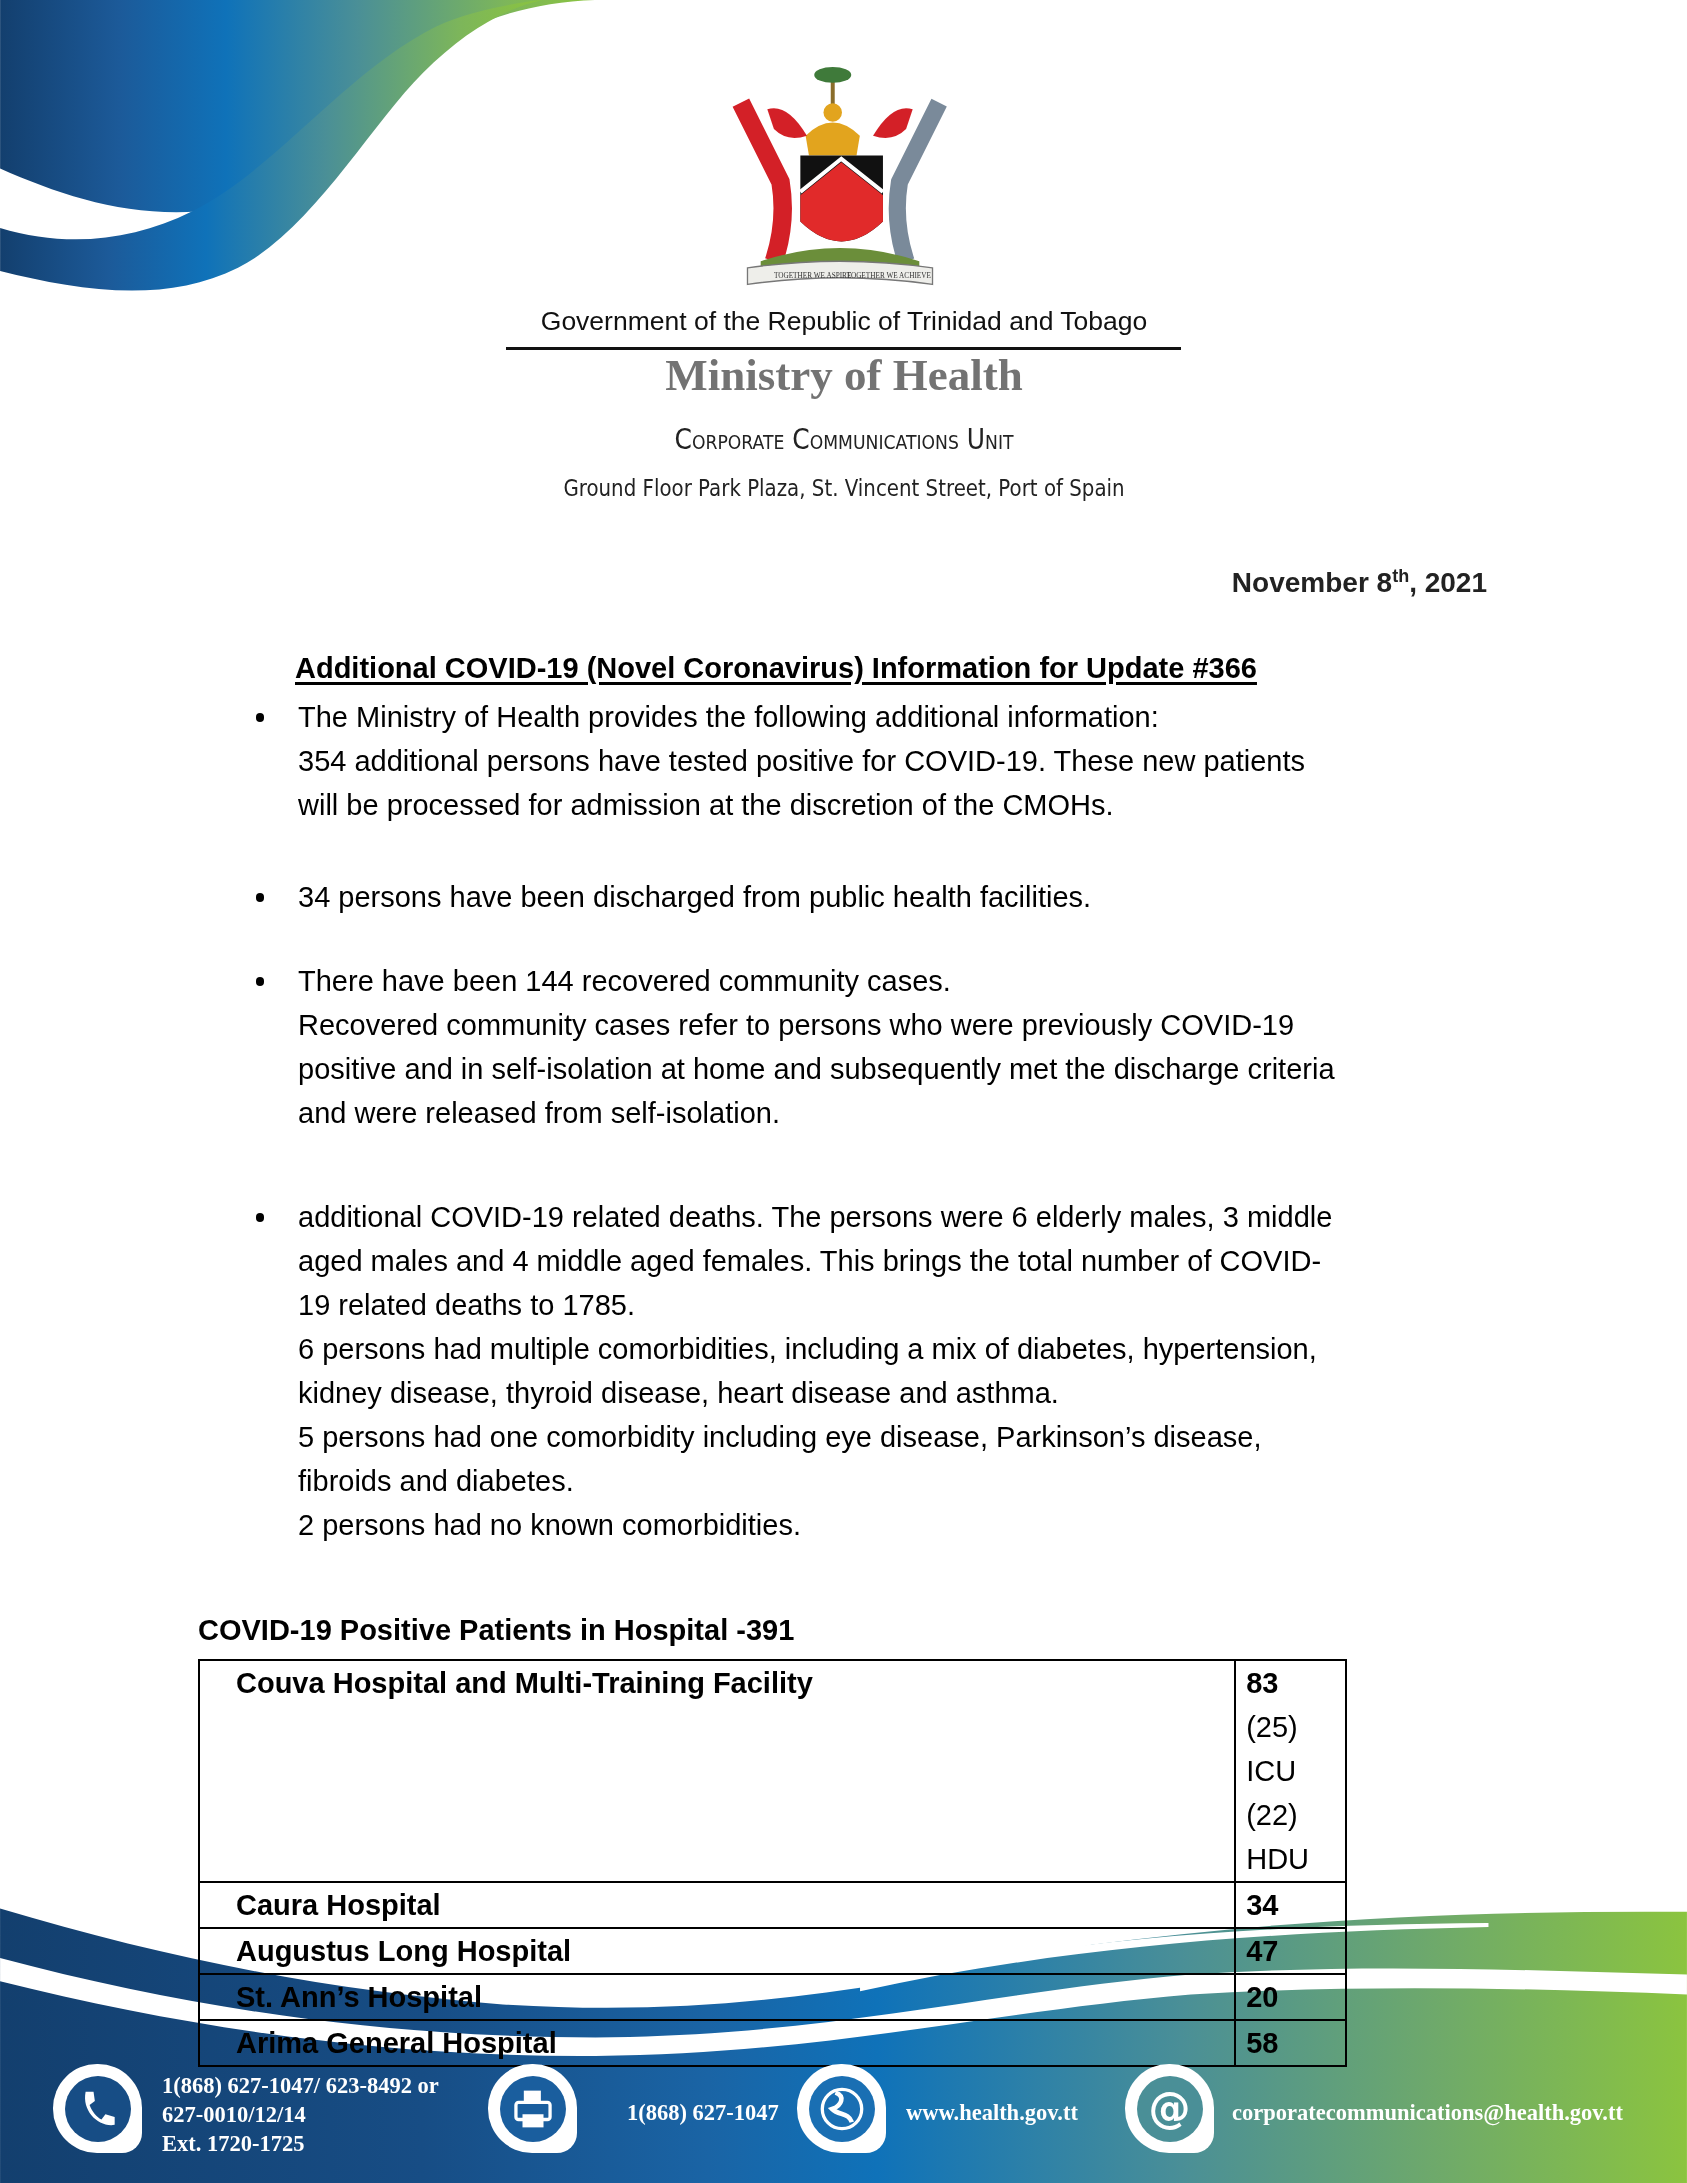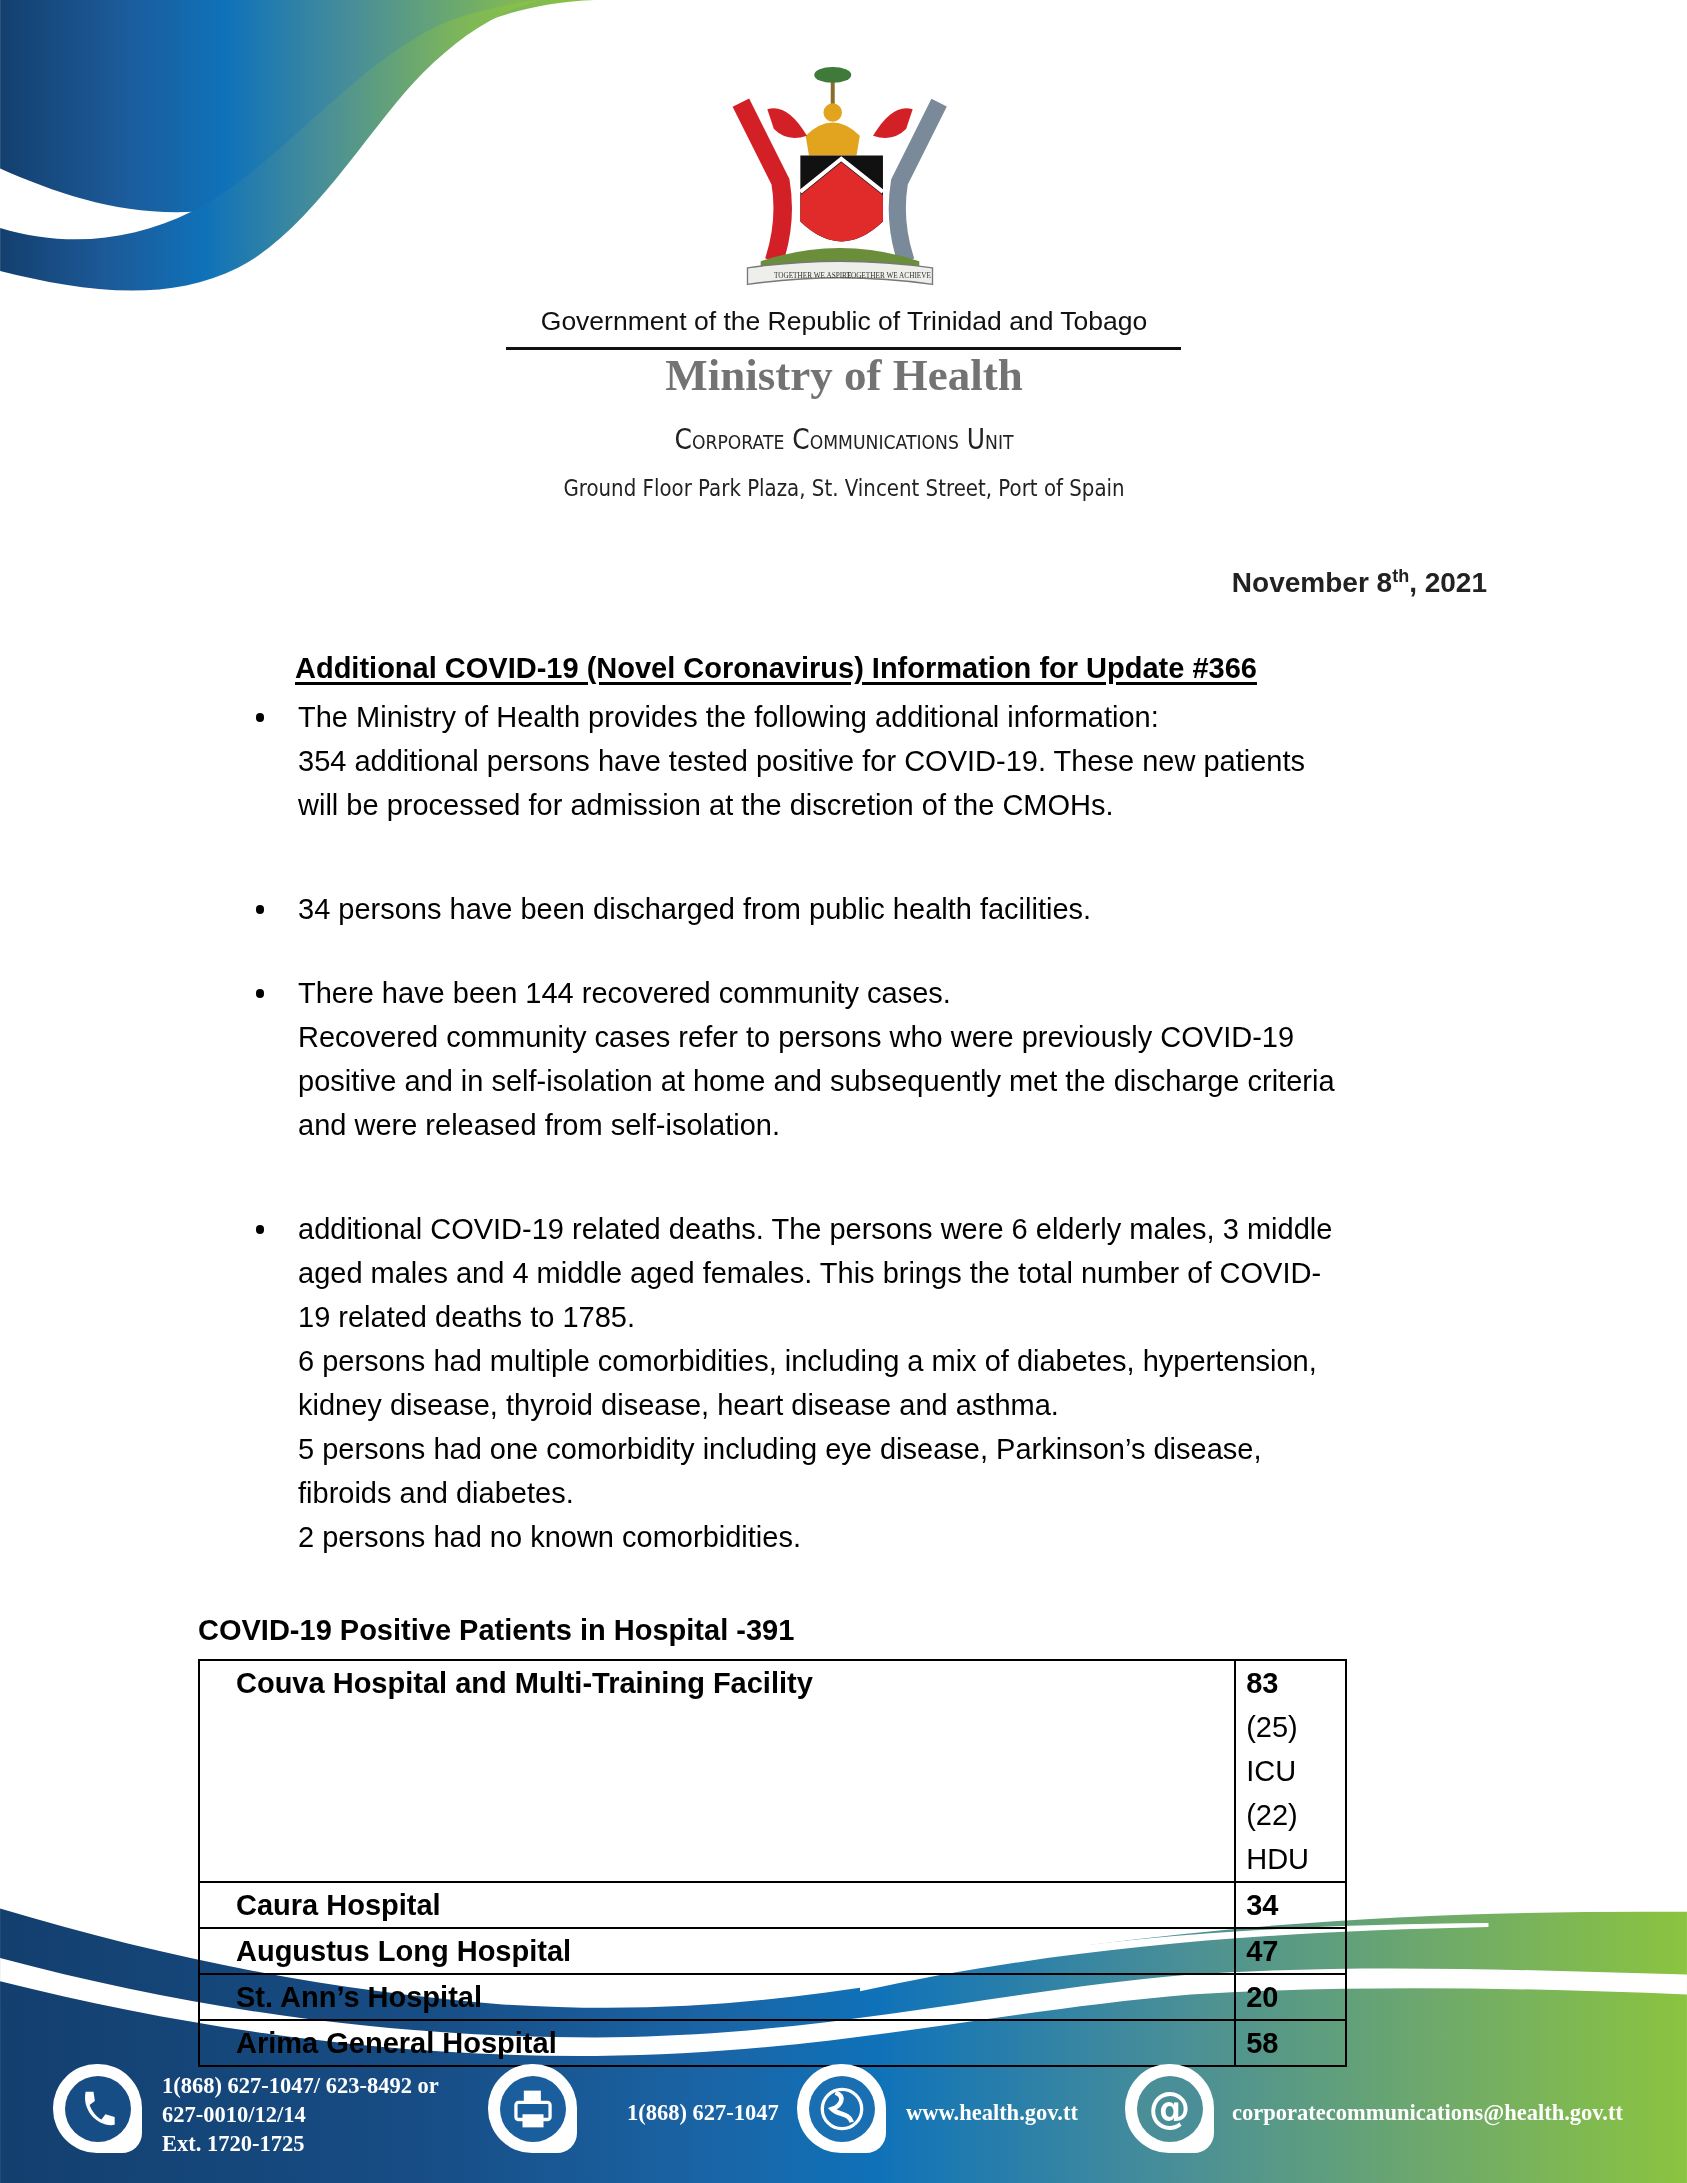--- a/index.html
+++ b/index.html
@@ -72,21 +72,21 @@
 <div class="abs rule"></div>
 <div class="abs ministry">Ministry of Health</div>
 <div class="abs ccu">Corporate Communications Unit</div>
 <div class="abs address">Ground Floor Park Plaza, St. Vincent Street, Port of Spain</div>
 
 <div class="abs date"><span>November 8</span><sup>th</sup><span>, 2021</span></div>
 
 <div class="abs title">Additional COVID-19 (Novel Coronavirus) Information for Update #366</div>
 
 <ul class="bullets">
-  <li style="margin-bottom:60px;">
+  <li style="margin-bottom:48px;">
     <span class="dot"></span>
     <span class="line">The Ministry of Health provides the following additional information:</span>
     <span class="line">354 additional persons have tested positive for COVID-19. These new patients</span>
     <span class="line">will be processed for admission at the discretion of the CMOHs.</span>
   </li>
   <li style="margin-bottom:40px;">
     <span class="dot"></span>
     <span class="line">34 persons have been discharged from public health facilities.</span>
   </li>
   <li style="margin-bottom:60px;">

